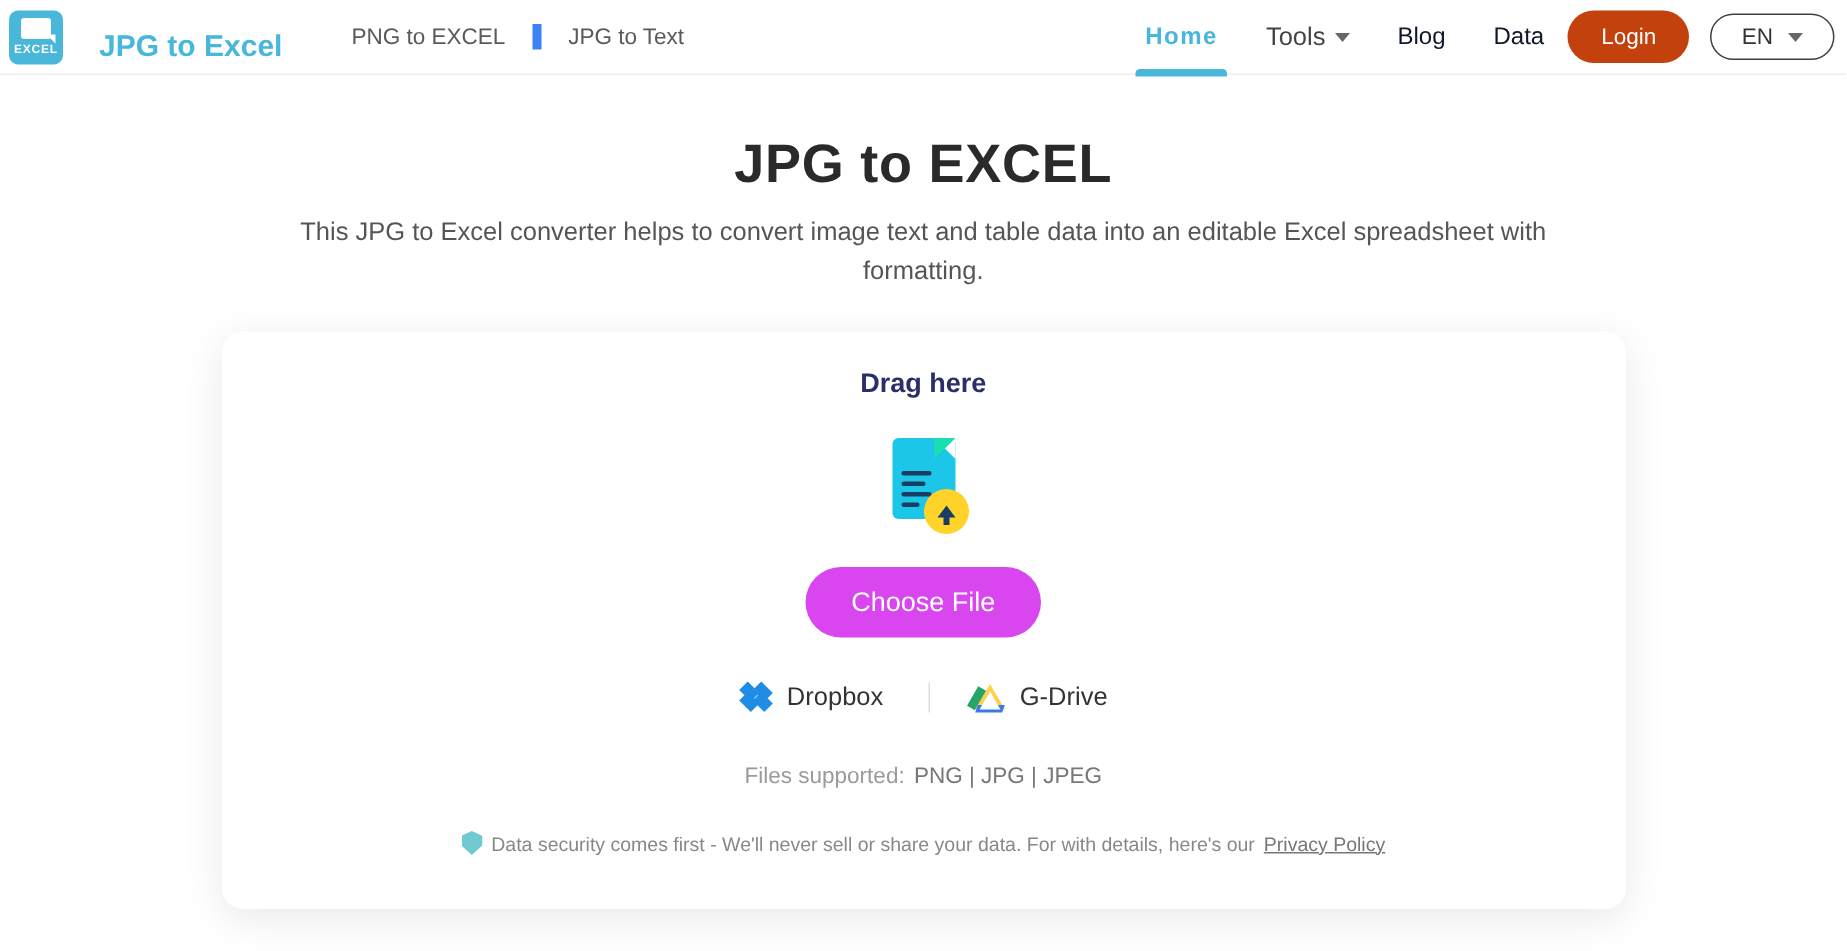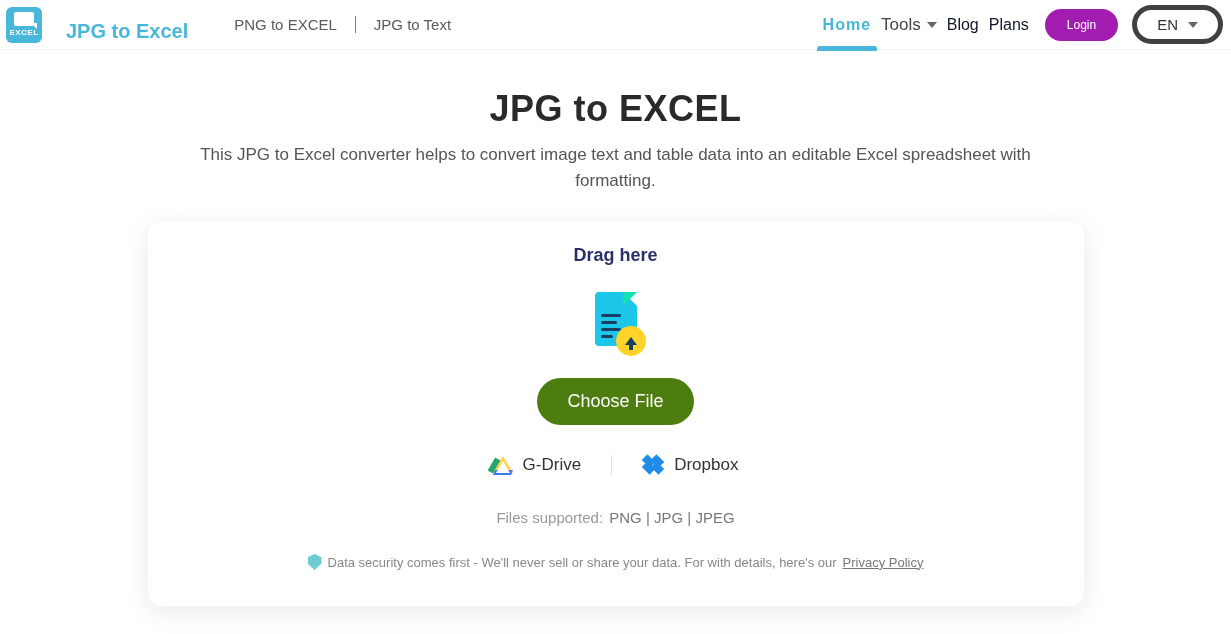--- a/index.html
+++ b/index.html
@@ -49,47 +49,47 @@
   .logo-excel-txt {
     color:#fff; font-size:8px; font-weight:700; margin-top:2px; letter-spacing:0.5px;
   }
   .logo-text { color:#48b7d9; font-weight:700; font-size:20px; }
   .nav-secondary {
     display:flex; align-items:center;
   }
   .nav-secondary a {
     color:#5a5a5a; font-size:15px; text-decoration:none;
     padding: 0 18px;
-    border-right:1px solid #3b82f6;
+    border-right:6px solid #3b82f6;
     cursor:pointer;
   }
   .nav-secondary a:last-child { border-right:none; }
   .spacer { flex:1; }
-  .nav-primary { display:flex; align-items:center; gap:10px; }
+  .nav-primary { display:flex; align-items:center; gap:32px; }
   .nav-primary .nav-item {
     color:#0f172a; font-size:16px; cursor:pointer; position:relative;
     padding: 14px 0;
   }
   .nav-primary .nav-item.active {
     color:#48b7d9; font-weight:600; letter-spacing:1px;
   }
   .nav-primary .nav-item.active::after {
     content:""; position:absolute; left:-6px; right:-6px; bottom:-3px;
     height:5px; background:#48b7d9; border-radius:3px 3px 0 0;
   }
   .tools-wrap { display:flex; align-items:center; gap:6px; color:#444; font-size:17px; cursor:pointer;}
   .caret {
     width:0;height:0;border-left:5px solid transparent;border-right:5px solid transparent;border-top:6px solid #666;
   }
   .login-btn {
-    background:#a21caf; color:#fff; border:none; border-radius:22px;
-    padding:9px 22px; font-size:12px; cursor:pointer; margin-left:16px;
+    background:#c2410c; color:#fff; border:none; border-radius:22px;
+    padding:9px 22px; font-size:15px; cursor:pointer; margin-left:16px;
   }
   .lang-btn {
-    border:5px solid #404040; border-radius:22px; background:#fff;
+    border:1px solid #404040; border-radius:22px; background:#fff;
     padding:6px 20px; font-size:15px; color:#333; cursor:pointer;
     display:flex; align-items:center; gap:10px; margin-left:14px; margin-right:2px;
   }
   
   .hero { text-align:center; margin-top:38px; }
   .hero h1 { font-size:36px; font-weight:700; color:#2a2a2a; letter-spacing:0.5px; }
   .hero p {
     color:#555; font-size:17px; max-width:880px; margin:12px auto 0; line-height:1.5;
   }
   
@@ -123,21 +123,21 @@
     position:absolute; right:-2px; bottom:-2px; width:30px;height:30px;
     background:#ffd32a; border-radius:50%; display:flex;align-items:center;justify-content:center;
   }
   .up-arrow {
     width:0;height:0;border-left:6px solid transparent;border-right:6px solid transparent;
     border-bottom:8px solid #1a3d63; position:relative;
   }
   .up-arrow::after{content:"";position:absolute;left:-2px;top:7px;width:4px;height:6px;background:#1a3d63;}
   .dnd-text { color:#666; font-size:26px; margin-top:26px; letter-spacing:0.5px;}
   .choose-btn {
-    background:#4d7c0f; color:#fff; border:none; border-radius:26px;
+    background:#d946ef; color:#fff; border:none; border-radius:26px;
     padding:13px 30px; font-size:18px; cursor:pointer; margin-top:24px;
   }
   .sources {
     display:flex; justify-content:center; gap:0; margin-top:30px;
   }
   .source {
     display:flex; align-items:center; gap:10px; padding:0 30px;
     color:#333; font-size:17px; cursor:pointer;
     border-right:1px solid #ddd;
   }
@@ -180,21 +180,21 @@
     <a>JPG to Text</a>
   </div>
   <div class="spacer"></div>
   <div class="nav-primary">
     <div class="nav-item active">Home</div>
     <div class="tools-wrap">
       <span>Tools</span>
       <span class="caret"></span>
     </div>
     <div class="nav-item">Blog</div>
-    <div class="nav-item">Plans</div>
+    <div class="nav-item">Data</div>
   </div>
   <button class="login-btn">Login</button>
   <div class="lang-btn">
     <span>EN</span>
     <span class="caret"></span>
   </div>
 </div>
 
 <div class="hero">
   <h1>JPG to EXCEL</h1>
@@ -215,38 +215,38 @@
       </div>
     <div class="up-circle">
         <div class="up-arrow"></div>
       </div>
   </div>
 
 
   <button class="choose-btn">Choose File</button>
 
   <div class="sources">
+    <div class="source">
+      <div class="dropbox-ico">
+          <span></span>
+          <span></span>
+          <span></span>
+          <span></span>
+        </div>
+      <span>Dropbox</span>
+    </div>
     <div class="source">
       <div class="gdrive-ico">
         <div class="tri1"></div>
           <div class="barG"></div>
           <div class="barB"></div>
           <div class="tri2"></div>
       </div>
       <span>G-Drive</span>
     </div>
-    <div class="source">
-      <div class="dropbox-ico">
-          <span></span>
-          <span></span>
-          <span></span>
-          <span></span>
-        </div>
-      <span>Dropbox</span>
-    </div>
   </div>
 
   <div class="supported">
     <span>Files supported:</span>
     <span class="formats">PNG | JPG | JPEG</span>
   </div>
 
   <div class="security">
     <div class="shield-ico"></div>
     <span>Data security comes first - We'll never sell or share your data. For with details, here's our </span>

